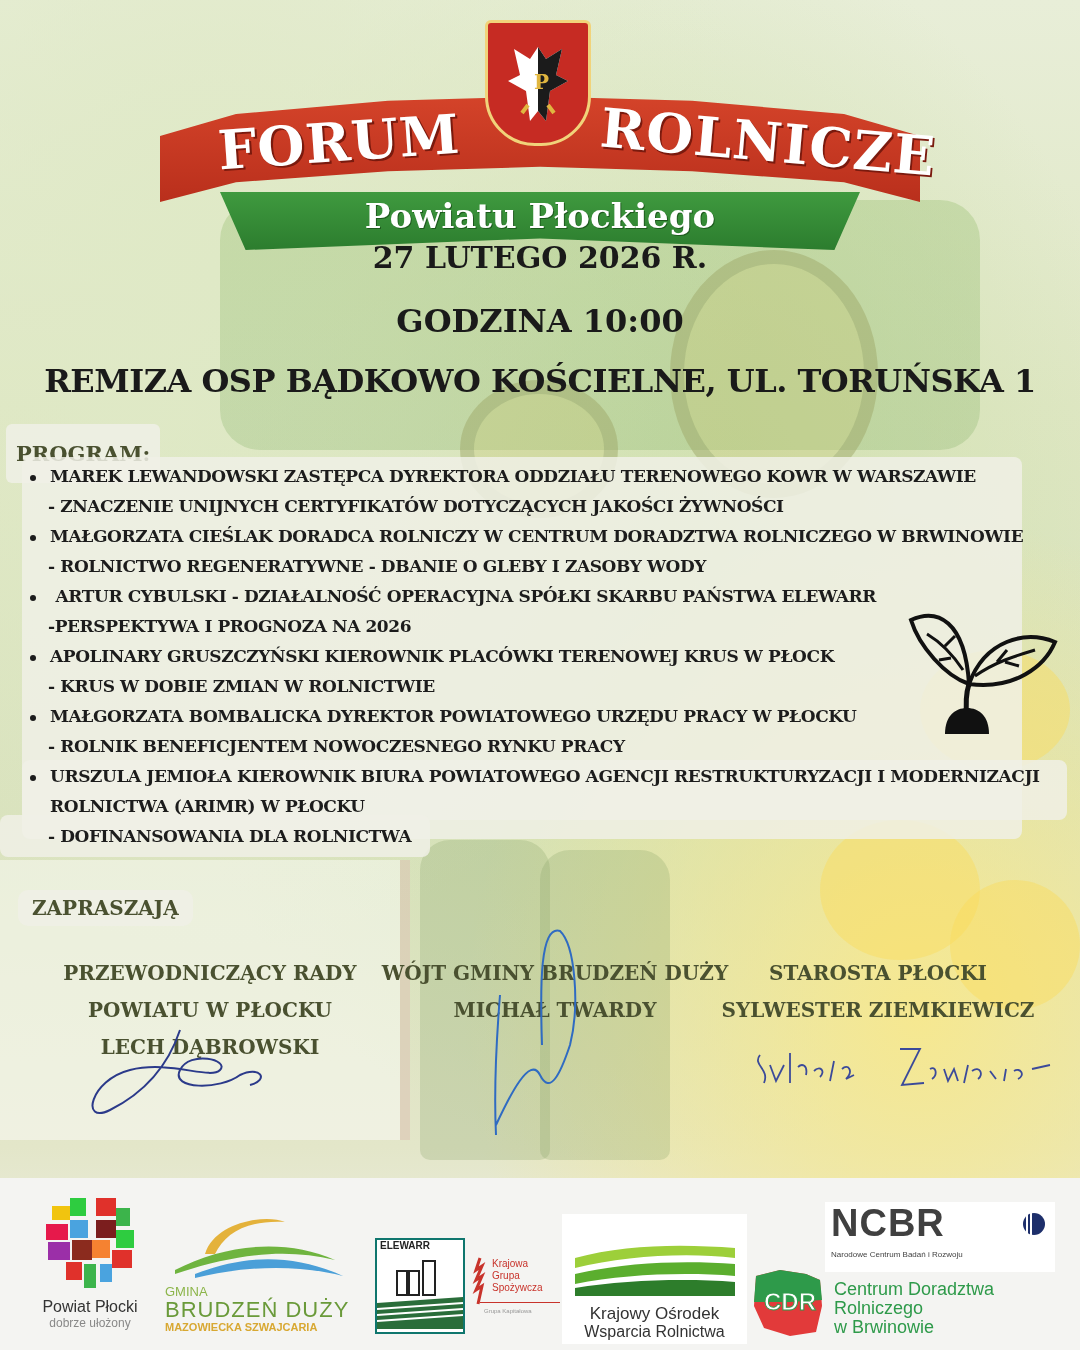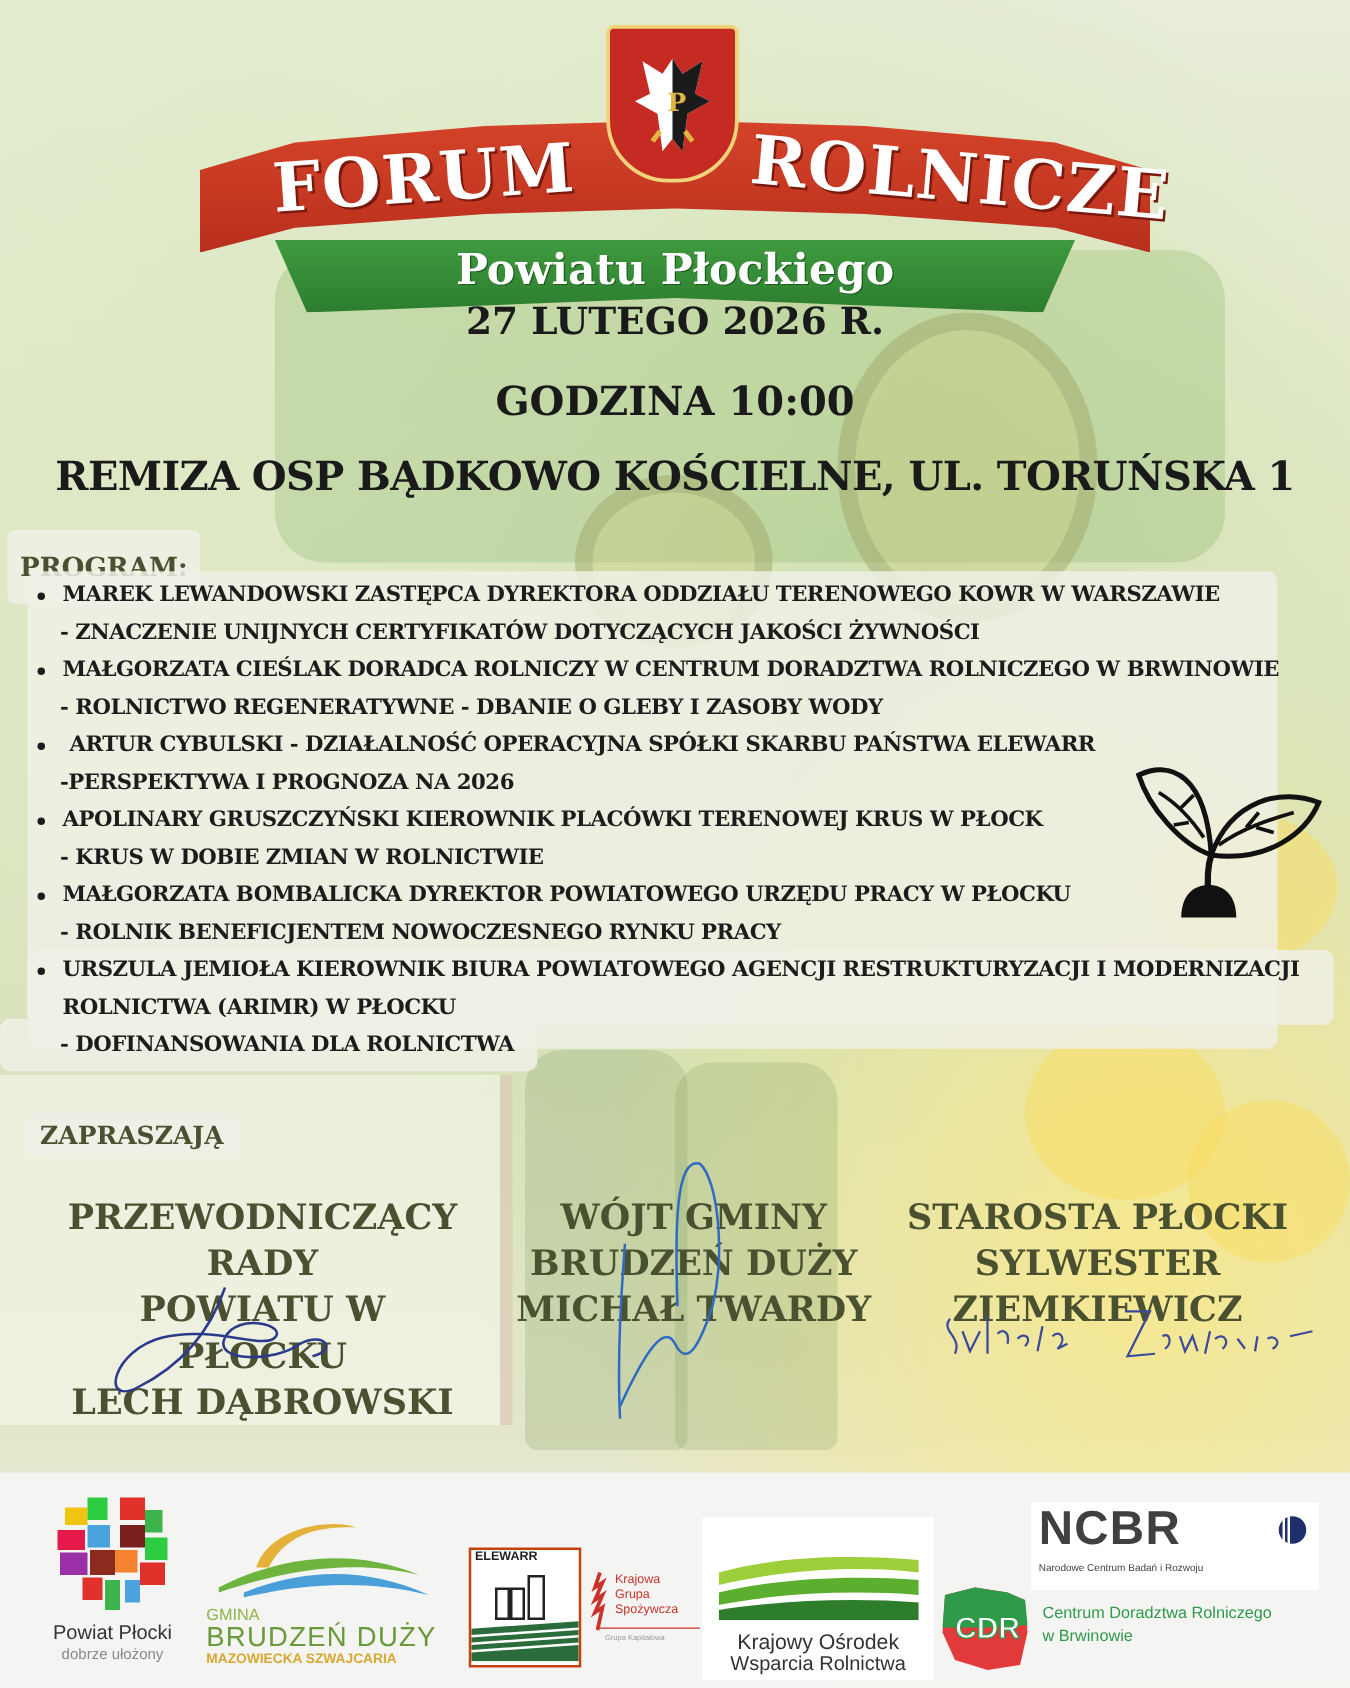--- a/index.html
+++ b/index.html
@@ -47,21 +47,21 @@
   .program-bg{position:absolute;background:rgba(240,240,230,.85);border-radius:8px}
   .item{position:absolute;left:30px;font-weight:bold;color:#1c1c1c;font-size:17px;white-space:nowrap;
     font-family:"DejaVu Serif",serif;letter-spacing:-.4px}
   .item .dot{display:inline-block;width:6px;height:6px;border-radius:50%;background:#1c1c1c;margin-right:14px;vertical-align:middle}
   .sub{position:absolute;left:48px;font-weight:bold;color:#1c1c1c;font-size:17px;white-space:nowrap;letter-spacing:-.4px}
 
   .sprout{position:absolute;left:905px;top:600px;width:160px;height:140px}
 
   .invite-label{position:absolute;left:18px;top:890px;padding:6px 14px;background:rgba(240,240,230,.85);
     border-radius:10px;color:#4a5130;font-weight:bold;font-size:20px}
-  .host{position:absolute;text-align:center;color:#4a5130;font-weight:bold;font-size:28px;line-height:37px}
+  .host{position:absolute;text-align:center;color:#4a5130;font-weight:bold;font-size:20px;line-height:37px}
   .host1{left:40px;top:955px;width:340px}
   .host2{left:375px;top:955px;width:360px}
   .host3{left:708px;top:955px;width:340px}
   .sig{position:absolute}
 
   .footer{position:absolute;left:0;top:1178px;width:1080px;height:172px;background:#f4f4f2}
   .logo{position:absolute}
   .lbl{font-family:"Liberation Sans",sans-serif}
 </style>
 </head>
@@ -186,21 +186,21 @@
     <svg width="180" height="64" viewBox="0 0 180 64">
       <path d="M40 40 C50 8 100 0 120 8 C80 6 60 20 50 40 Z" fill="#e4b23b"></path>
       <path d="M10 56 C60 30 120 24 170 46 C120 34 70 40 10 60 Z" fill="#6fb43f"></path>
       <path d="M30 60 C80 40 130 40 178 62 C130 50 80 52 30 64 Z" fill="#4a9fd8"></path>
     </svg>
     <div class="lbl" style="font-size:13px;color:#8cb54a;margin-top:2px">GMINA</div>
     <div class="lbl" style="font-size:22px;color:#6a9a3a;letter-spacing:1px;line-height:22px">BRUDZEŃ DUŻY</div>
     <div class="lbl" style="font-size:11px;color:#d8a832;font-weight:bold">MAZOWIECKA SZWAJCARIA</div>
   </div>
 
-  <div class="logo" style="left:375px;top:60px;width:86px;height:92px;border:2px solid #c2410c;background:#fff">
+  <div class="logo" style="left:375px;top:60px;width:86px;height:92px;border:2px solid #0f766e;background:#fff">
     <div class="lbl" style="font-size:10px;color:#222;font-weight:bold;padding-left:3px">ELEWARR</div>
     <svg width="86" height="78" viewBox="0 0 86 78">
       <rect x="20" y="20" width="10" height="24" fill="none" stroke="#222" stroke-width="2"></rect>
       <rect x="32" y="20" width="10" height="24" fill="none" stroke="#222" stroke-width="2"></rect>
       <rect x="46" y="10" width="12" height="34" fill="none" stroke="#222" stroke-width="2"></rect>
       <path d="M0 52 L86 46 L86 78 L0 78 Z" fill="#2a6d3a"></path>
       <path d="M0 58 L86 52 M0 64 L86 58 M0 70 L86 64" stroke="#fff" stroke-width="2"></path>
     </svg>
   </div>
 
@@ -235,18 +235,18 @@
     </svg>
     <div class="lbl" style="position:absolute;left:6px;top:48px;font-size:8px;color:#444">Narodowe Centrum Badań i Rozwoju</div>
   </div>
 
   <div class="logo" style="left:750px;top:88px;width:330px;height:80px">
     <svg width="76" height="72" viewBox="0 0 76 72">
       <path d="M6 10 L30 4 L56 8 L70 14 L72 40 L66 66 L40 70 L14 62 L4 40 Z" fill="#e23a3a"></path>
       <path d="M6 10 L30 4 L56 8 L70 14 L72 34 L40 36 L4 36 Z" fill="#2e9a4a"></path>
       <text x="14" y="44" font-size="24" font-weight="bold" fill="#fff" font-family="Liberation Sans,sans-serif" stroke="#2e9a4a" stroke-width="1">CDR</text>
     </svg>
-    <div class="lbl" style="position:absolute;left:84px;top:14px;font-size:13px;color:#2e9a4a;line-height:19px">
+    <div class="lbl" style="position:absolute;left:84px;top:14px;font-size:18px;color:#2e9a4a;line-height:19px">
       <div>Centrum Doradztwa Rolniczego</div>
       <div>w Brwinowie</div>
     </div>
   </div>
 </div>
 
 </body></html>

